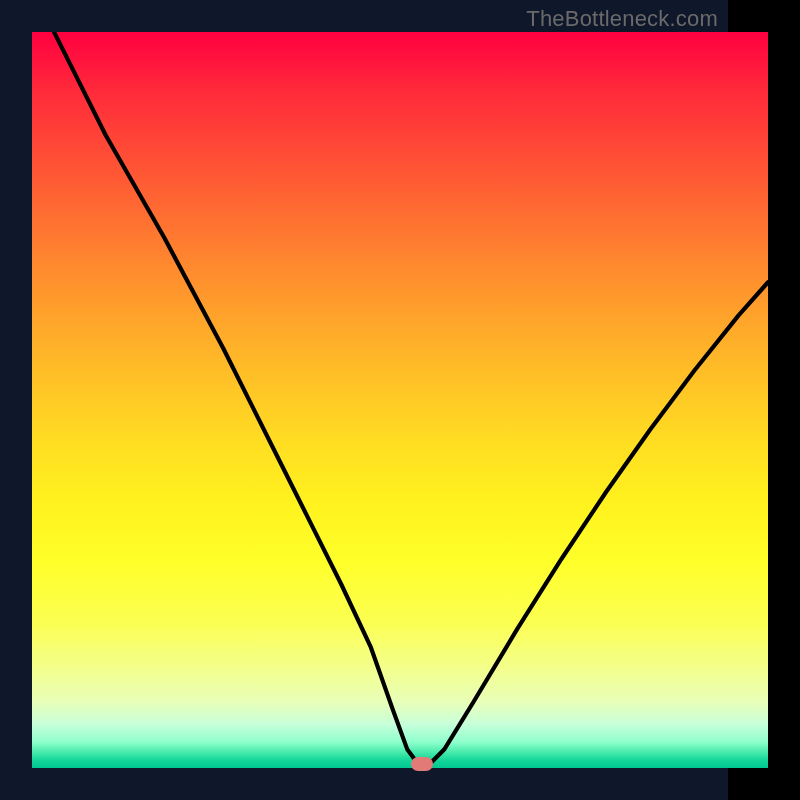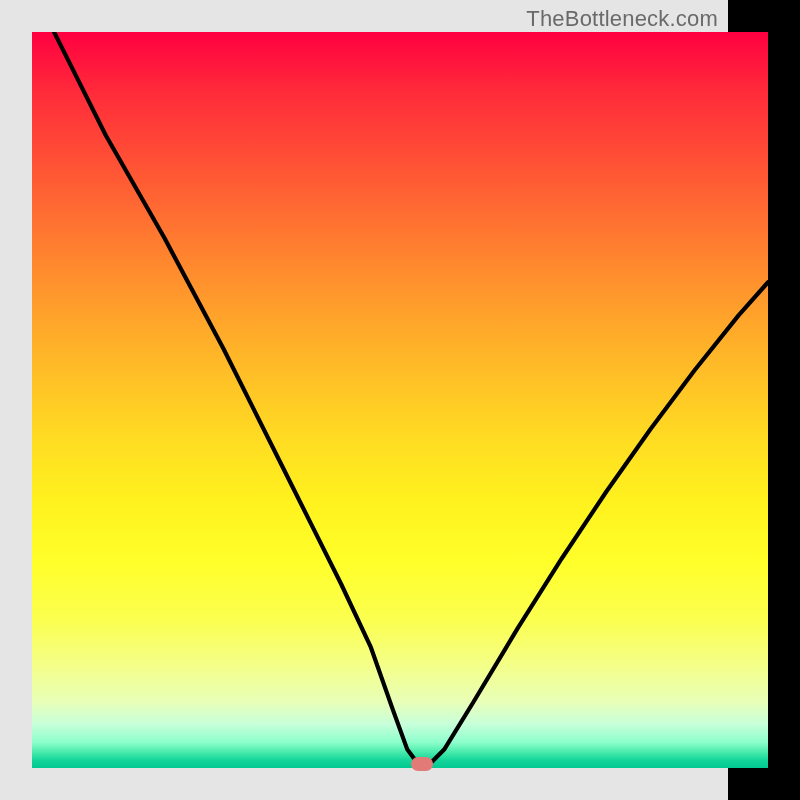--- a/index.html
+++ b/index.html
@@ -8,21 +8,21 @@
     width: 800px;
     height: 800px;
     background: #000;
     overflow: hidden;
     font-family: Arial, Helvetica, sans-serif;
   }
   .frame {
     position: relative;
     width: 728px;
     height: 800px;
-    background: #e5e5e5;
+    background: #0f172a;
   }
   .plot-area {
     position: absolute;
     left: 32px;
     top: 32px;
     width: 736px;
     height: 736px;
     background: linear-gradient(to bottom,
       #ff0040 0%,
       #ff2a3a 8%,

